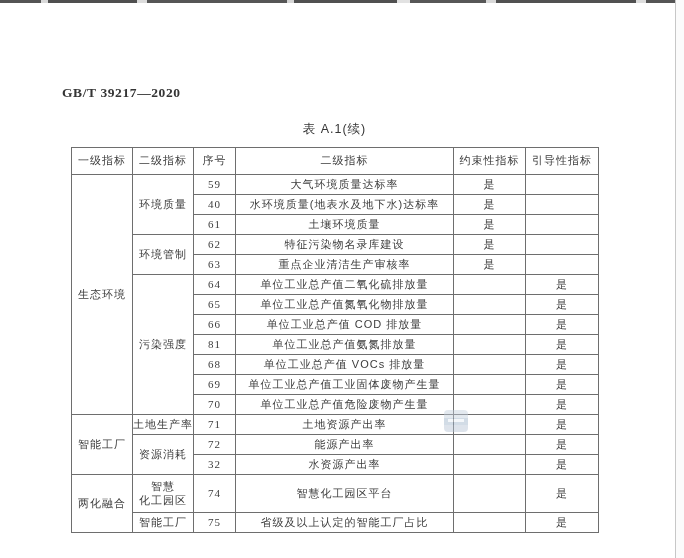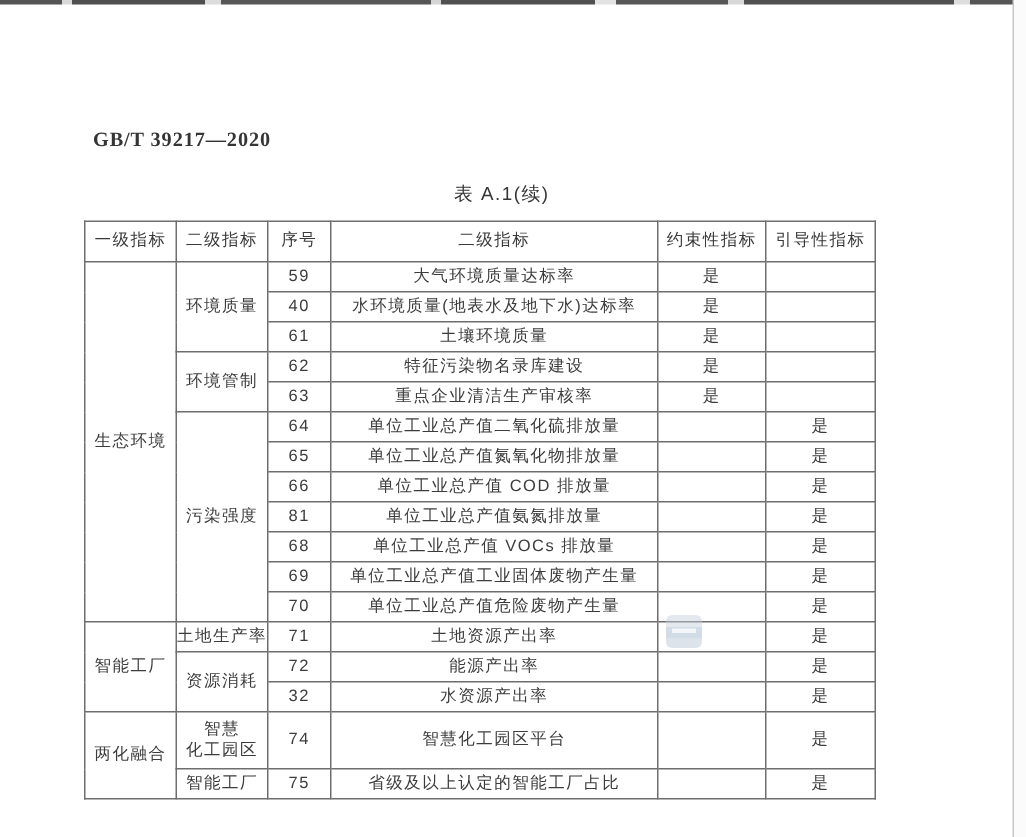--- a/index.html
+++ b/index.html
@@ -35,35 +35,35 @@
     font-family:"Liberation Serif", serif;
     font-weight:bold; font-size:13.5px; letter-spacing:0.6px;
     color:#353535;
   }
   .table-title {
     position:absolute; left:71px; top:121px; width:527px;
     text-align:center; font-weight:normal; font-size:12.5px;
     letter-spacing:1px; color:#353535;
   }
   table.std {
-    position:absolute; left:56px; top:147px;
+    position:absolute; left:71px; top:147px;
     border-collapse:collapse; table-layout:fixed; width:527px;
     font-size:11px; color:#3c3c3c;
   }
   table.std td, table.std th {
     border:1px solid #6e6e6e;
     padding:0; text-align:center; vertical-align:middle;
     font-weight:normal; line-height:1.25; letter-spacing:1px;
     overflow:hidden;
   }
   table.std th { height:26px; color:#3a3a3a; }
   tr.r  { height:20px; }
   tr.r-tall { height:38px; }
   td.name { text-align:left; padding-left:12px; letter-spacing:0.6px; }
-  td.num  { letter-spacing:0; }
+  td.num  { letter-spacing:0;font-family:Liberation Serif, serif; }
   td.g2 span { display:block; }
   
   .watermark {
     position:absolute; left:444px; top:410px; width:24px; height:22px;
     border-radius:4px; opacity:0.45;
     background:linear-gradient(to bottom, #c3cfdd 0 35%, #9db2c9 35% 70%, #b4c3d4 70% 100%);
   }
   .watermark::after {
     content:""; position:absolute; left:4px; top:9px; width:16px; height:3px;
     background:#e8eef5;

